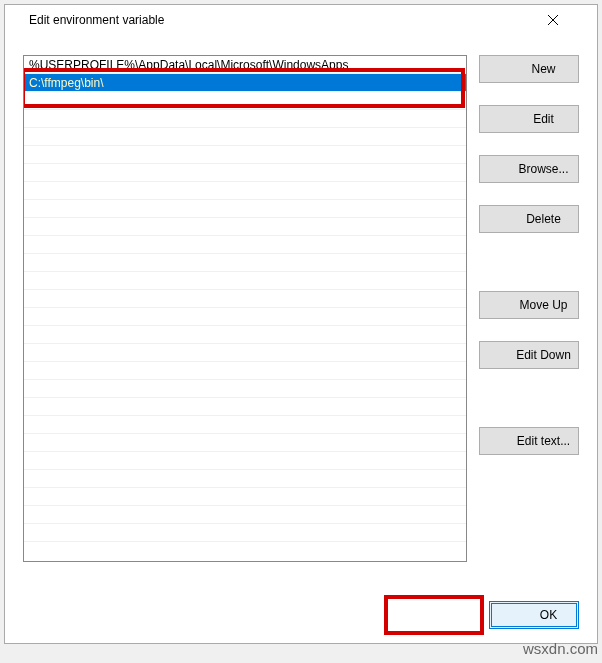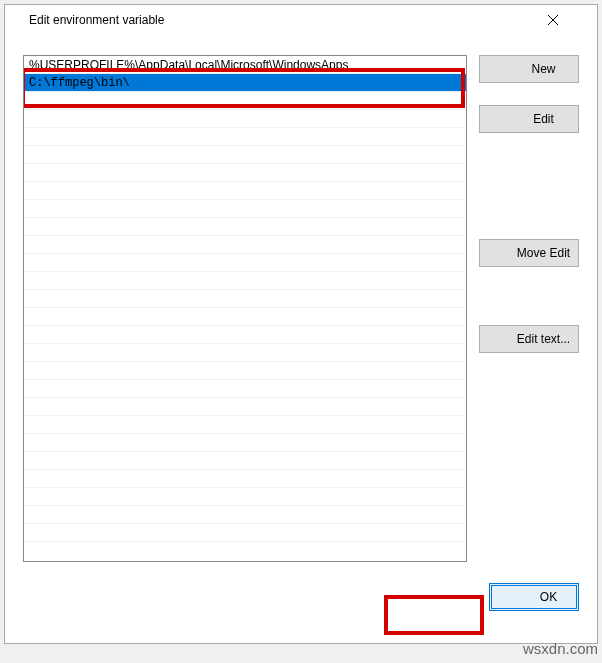--- a/index.html
+++ b/index.html
@@ -64,22 +64,21 @@
       line-height: 18px;
       padding: 0 5px;
       border-bottom: 1px solid #f0f0f0;
       font-size: 12px;
       white-space: nowrap;
       overflow: hidden;
       text-overflow: clip;
     }
     .list-row.selected {
       background: #0078d7;
-      color: #000000;
-      font-family: Liberation Mono, monospace;
+      color: #fef9c3;
     }
     .highlight-box-1 {
       position: absolute;
       left: -3px;
       top: 12px;
       width: 444px;
       height: 40px;
       border: 4px solid #d40000;
       pointer-events: none;
       z-index: 5;
@@ -107,21 +106,21 @@
       border: 1px solid #0078d7;
       outline: 1px solid #0078d7;
       outline-offset: -3px;
     }
     .gap-small { height: 10px; }
     .gap-large { height: 46px; }
     .footer {
       height: 60px;
       display: flex;
       justify-content: flex-end;
-      align-items: flex-start;
+      align-items: flex-end;
       padding: 0 18px 14px 18px;
       gap: 8px;
       position: relative;
     }
     .footer .btn { width: 90px; }
     .highlight-box-2 {
       position: absolute;
       right: 113px;
       bottom: 8px;
       width: 100px;
@@ -182,24 +181,27 @@
       <div class="list-row"></div>
       <div class="list-row"></div>
       <div class="list-row"></div>
     </div>
 
     <div class="right-buttons">
       <button class="btn">New</button>
       <div class="gap-small"></div>
       <button class="btn">Edit</button>
       <div class="gap-small"></div>
-      <div class="gap-small"></div>
+      <button class="btn">Browse...</button>
+      <div class="gap-small"></div>
+      <button class="btn">Delete</button>
       <div class="gap-large"></div>
-      <div class="gap-small"></div>
-      <button class="btn">Move Edit</button>
+      <button class="btn">Move Up</button>
+      <div class="gap-small"></div>
+      <button class="btn">Edit Down</button>
       <div class="gap-large"></div>
       <button class="btn">Edit text...</button>
     </div>
   </div>
 
   <div class="footer">
     <div class="highlight-box-2"></div>
     <button class="btn focused">OK</button>
   </div>
 </div>

